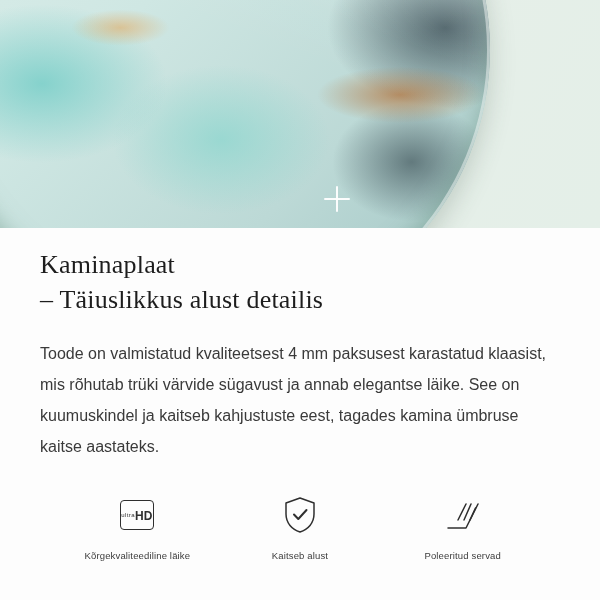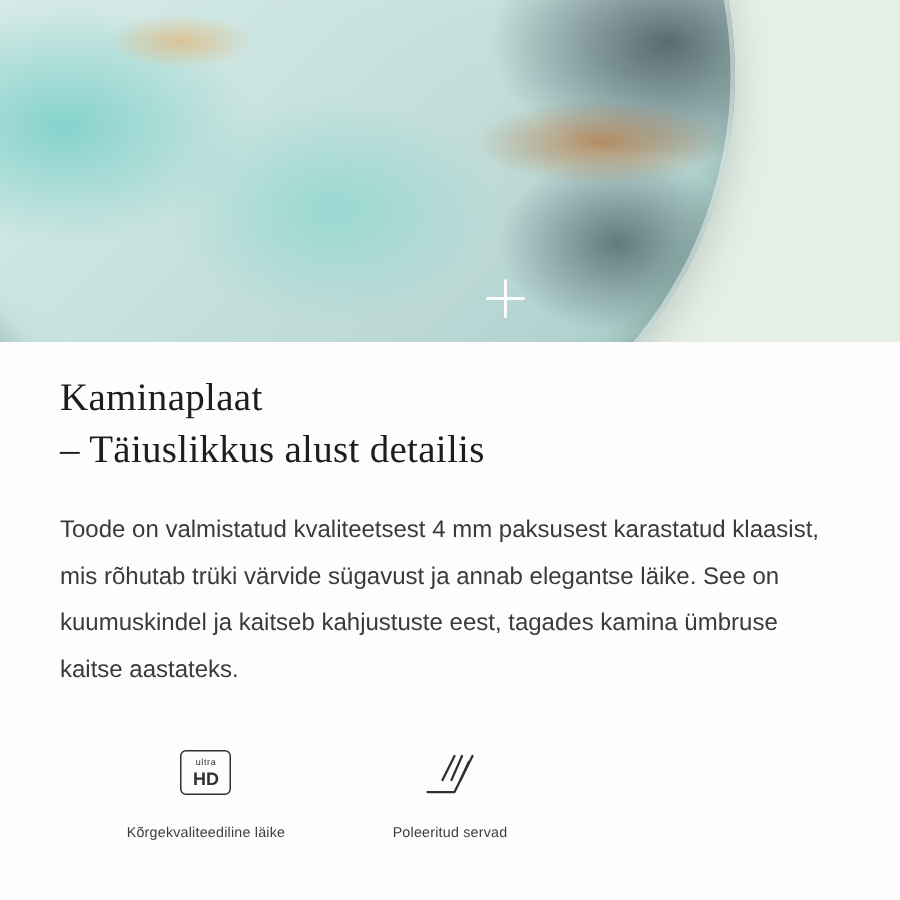--- a/index.html
+++ b/index.html
@@ -132,22 +132,22 @@
   .feature-label {
     font-size: 9.5px;
     color: #3c3c3c;
     letter-spacing: 0.15px;
   }
   svg { display: block; }
   .ultrahd {
     width: 34px; height: 30px;
     border: 1.6px solid #2f2f2f;
     border-radius: 4px;
-    display: flex; flex-direction: column;
-    align-items: center; justify-content: center;
+    display: flex; flex-direction: row;
+    align-items: center; 
     line-height: 1;
   }
   .ultrahd .u { font-size: 6px; letter-spacing: 0.4px; color: #2f2f2f; }
   .ultrahd .hd { font-size: 12px; font-weight: 700; color: #2f2f2f; margin-top: 1px; }
 </style>
 </head>
 <body>
 
 <div class="page">
 
@@ -176,20 +176,29 @@
       <div class="feature">
         <div class="feature-icon">
           <div class="ultrahd">
             <span class="u">ultra</span>
             <span class="hd">HD</span>
           </div>
         </div>
         <div class="feature-label">Kõrgekvaliteediline läike</div>
       </div>
 
+      <div class="feature">
+        <div class="feature-icon">
+          <svg width="36" height="40" viewBox="0 0 36 40" fill="none" stroke="#2f2f2f" stroke-width="1.5" stroke-linejoin="round" stroke-linecap="round">
+            <path d="M18 3 L32 8 v11c0 9-6 15.5-14 18C10 34.5 4 28 4 19V8z"></path>
+            <path d="M12 19.5 L16.3 24 L24.5 15" stroke-width="2"></path>
+          </svg>
+        </div>
+        <div class="feature-label">Kaitseb alust</div>
+      </div>
 
 
       <div class="feature">
         <div class="feature-icon">
           <svg width="38" height="34" viewBox="0 0 38 34" fill="none" stroke="#2f2f2f" stroke-width="1.5" stroke-linecap="round" stroke-linejoin="round">
             <path d="M4 30 L22 30 L34 6"></path>
             <path d="M14 22 L22 6"></path>
             <path d="M20 22 L27 6"></path>
             <path d="M26 22 L31.5 10"></path>
           </svg>

